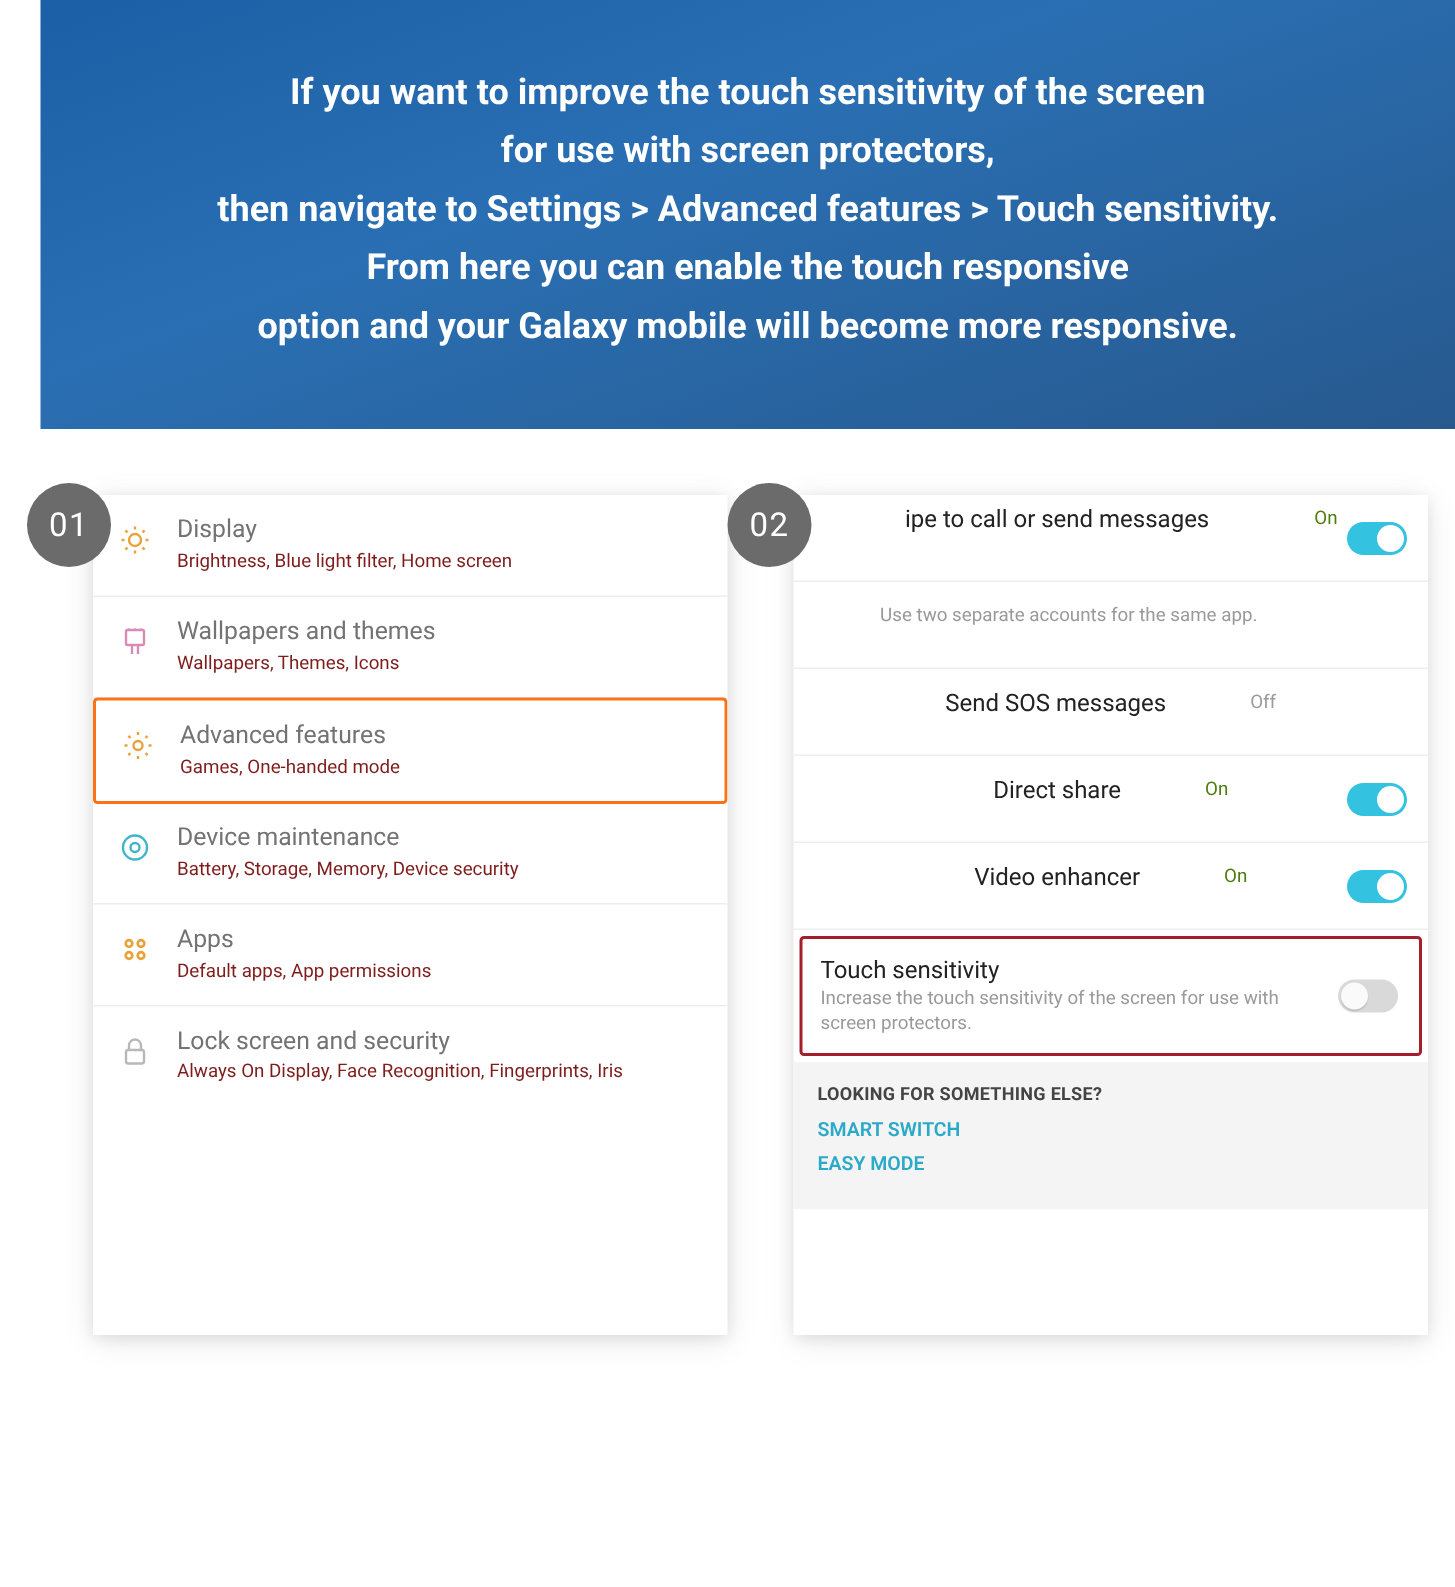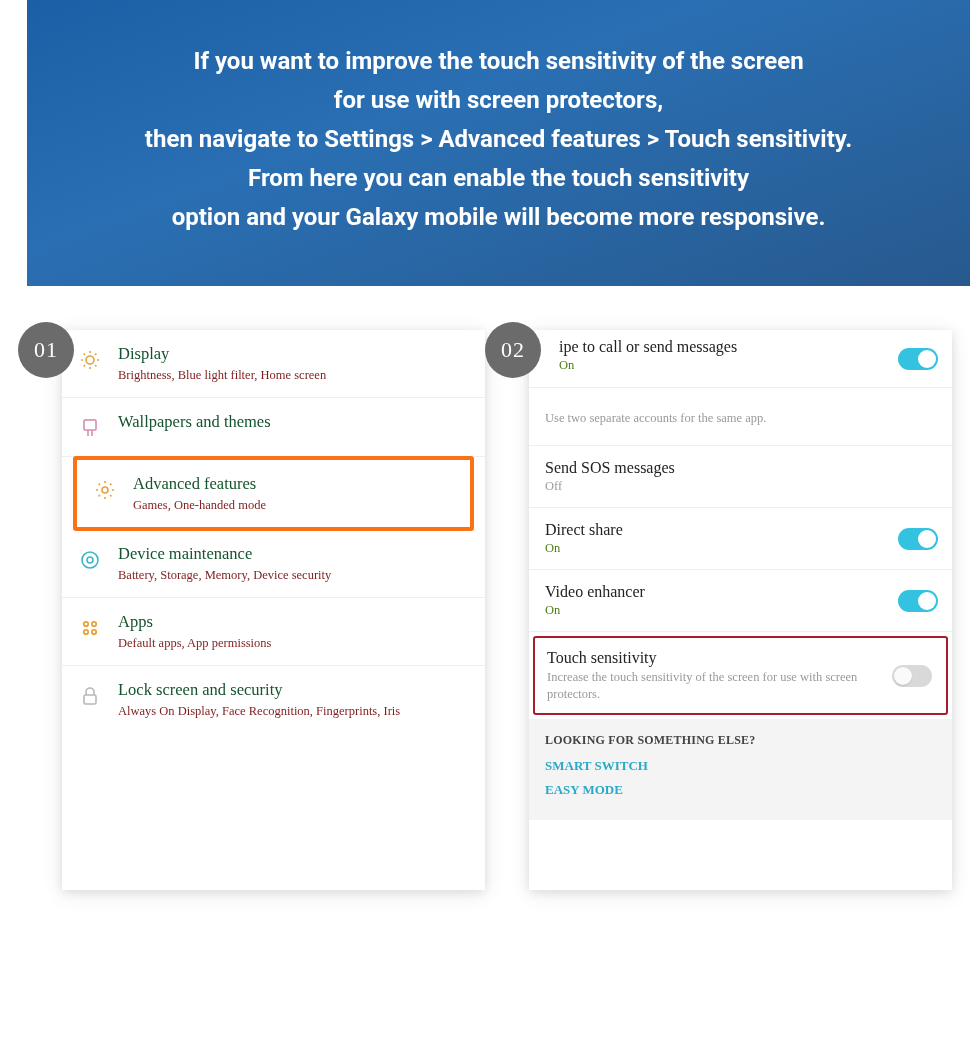--- a/index.html
+++ b/index.html
@@ -16,21 +16,20 @@
     text-align: center;
     padding: 42px 30px 50px 30px;
     font-size: 24px;
     line-height: 1.62;
     font-weight: 700;
     margin-left: 27px;
   }
   .panels {
     display: flex;
     padding: 44px 18px 0 18px;
-    font-family: Liberation Serif, serif;
   }
   .panel {
     position: relative;
     flex: 1;
   }
   .step-badge {
     position: absolute;
     top: -8px;
     left: 0;
     width: 56px;
@@ -69,44 +68,44 @@
     height: 28px;
     margin-right: 14px;
     margin-top: 2px;
     display: flex;
     align-items: center;
     justify-content: center;
   }
   .s-text { flex: 1; min-width: 0; }
   .s-title {
     font-size: 16.5px;
-    color: #14532d;
+    color: #737373;
     font-weight: 400;
     line-height: 1.25;
   }
   .s-sub {
     font-size: 12.5px;
     color: #7f1d1d;
     margin-top: 2px;
     line-height: 1.3;
   }
   .highlight-box {
-    border: 4px solid #f97316;
+    border: 2px solid #f97316;
     border-radius: 3px;
-    margin: -1px 11px;
+    margin: -1px 0;
   }
 
   
   .adv-item {
     padding: 13px 16px 13px 16px;
     border-bottom: 1px solid #eee;
     position: relative;
     min-height: 58px;
     display: flex;
-    flex-direction: column;
+    flex-direction: row;
     justify-content: center;
   }
   .adv-item.first { padding-top: 6px; }
   .adv-title {
     font-size: 16px;
     color: #222;
     padding-right: 56px;
   }
   .adv-sub {
     font-size: 12.5px;
@@ -170,21 +169,21 @@
     margin-bottom: 8px;
   }
 </style>
 </head>
 <body>
 
 <div class="banner">
   <div>If you want to improve the touch sensitivity of the screen</div>
   <div>for use with screen protectors,</div>
   <div>then navigate to Settings &gt; Advanced features &gt; Touch sensitivity.</div>
-  <div>From here you can enable the touch sensitivity</div>
+  <div>From here you can enable the touch responsive</div>
   <div>option and your Galaxy mobile will become more responsive.</div>
 </div>
 
 <div class="panels">
 
   <div class="panel">
     <div class="step-badge">01</div>
     <div class="phone" id="phone1">
         <div class="s-item">
           <div class="s-icon">
@@ -200,20 +199,21 @@
         </div>
         <div class="s-item">
           <div class="s-icon">
             <svg width="24" height="24" viewBox="0 0 24 24" fill="none" stroke="#d98bb5" stroke-width="1.6">
               <rect x="6" y="4" width="12" height="10" rx="1"></rect>
               <path d="M8 4v-1M12 4v-1M16 4v-1M10 14v6M14 14v6"></path>
             </svg>
           </div>
           <div class="s-text">
             <div class="s-title">Wallpapers and themes</div>
+            <div class="s-sub">Wallpapers, Themes, Icons</div>
           </div>
         </div>
         <div class="s-item highlight-box">
           <div class="s-icon">
             <svg width="24" height="24" viewBox="0 0 24 24" fill="none" stroke="#e8a23a" stroke-width="1.6">
               <circle cx="12" cy="12" r="3"></circle>
               <path d="M12 5v-2M12 21v-2M5 12h-2M21 12h-2M7 7l-1.4-1.4M17 17l1.4 1.4M7 17l-1.4 1.4M17 7l1.4-1.4"></path>
             </svg>
           </div>
           <div class="s-text">

